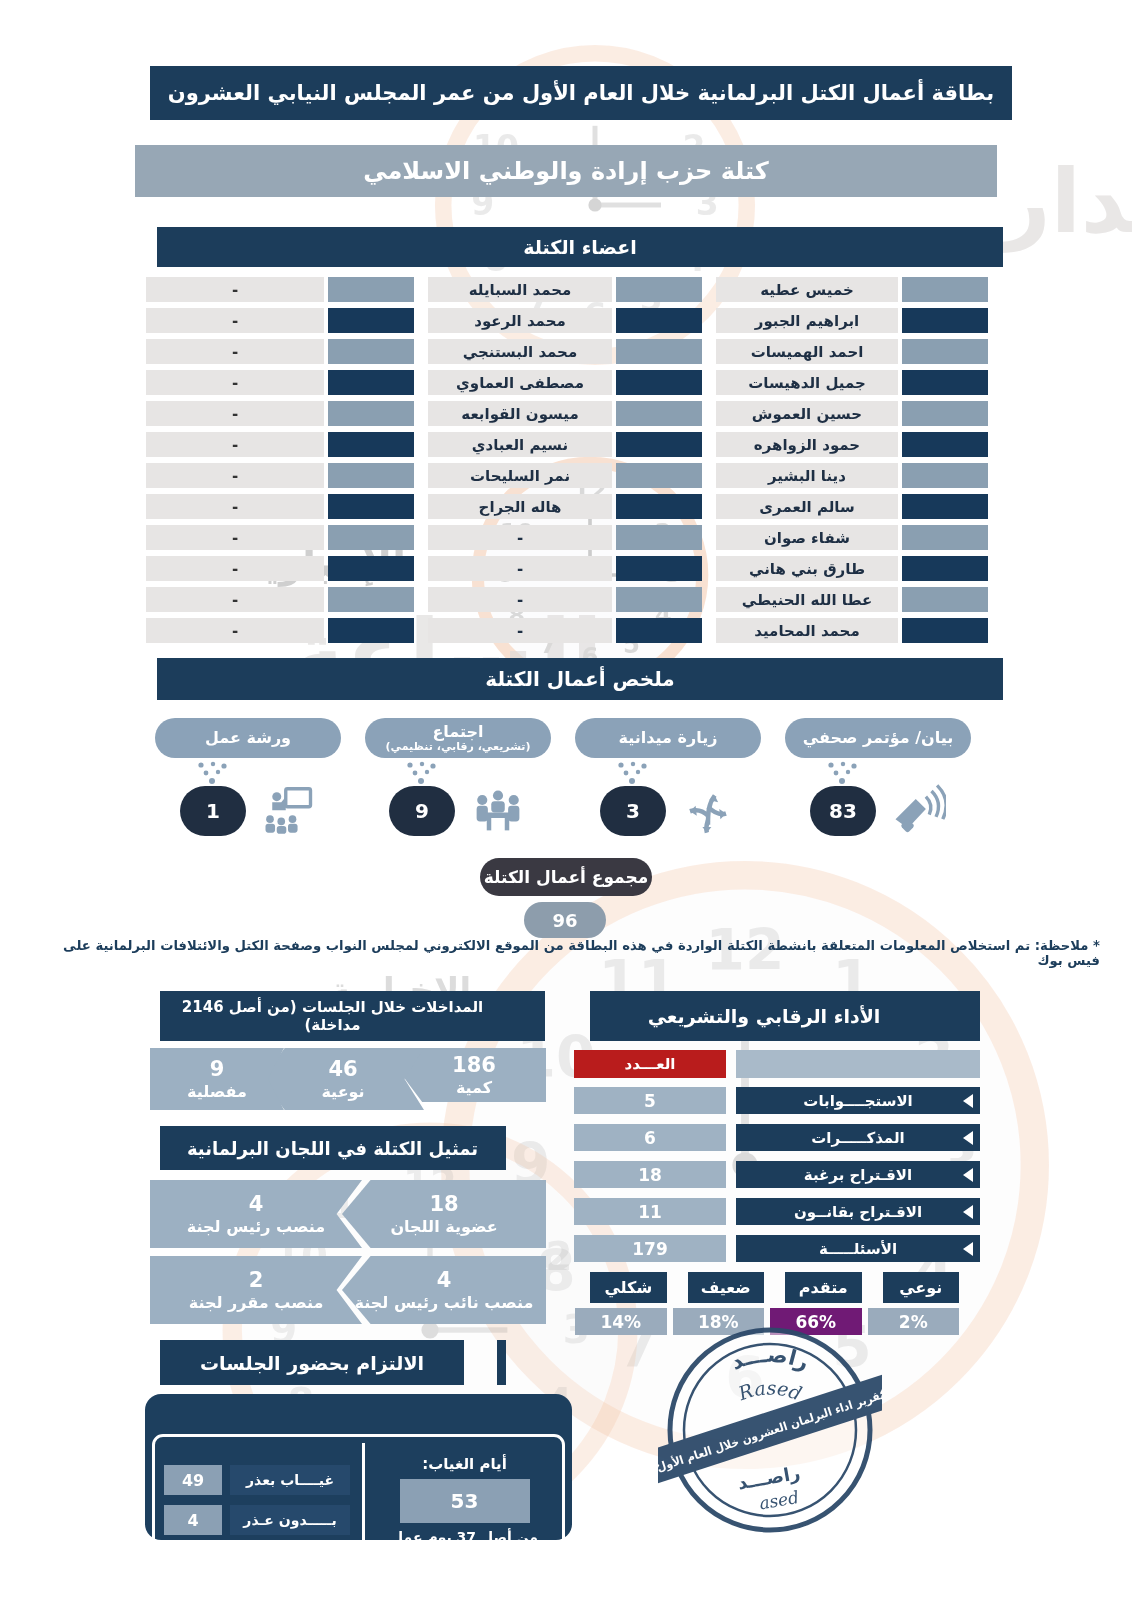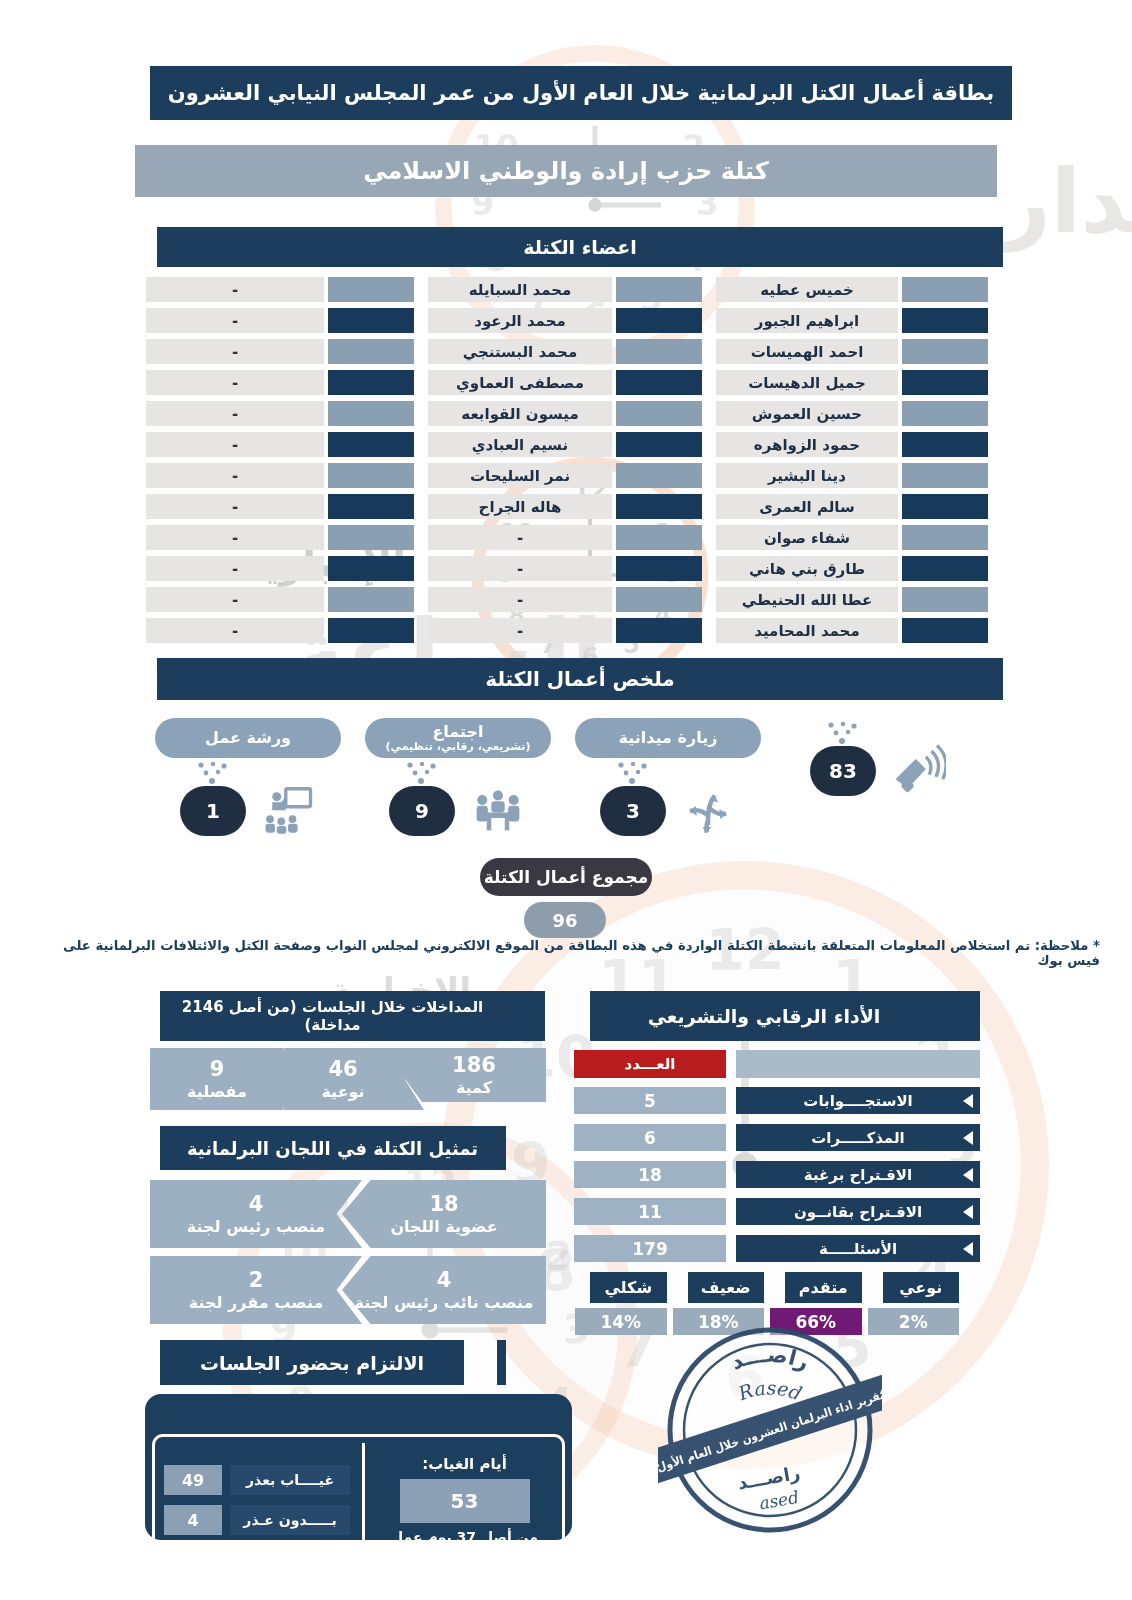--- a/index.html
+++ b/index.html
@@ -264,20 +264,23 @@
     </div>
   </div>
 
   <div class="abs bar navy z1" style="left:142px;top:658px;width:846px;height:42px;font-size:20px;">
     <span>ملخص أعمال الكتلة</span>
   </div>
 
   <div class="pillrow">
 
     <div class="pgroup">
+      <div class="pill">
+          <span>بيان/ مؤتمر صحفي</span>
+        </div>
       <div class="valrow">
         <svg width="56" height="54" viewBox="0 0 48 48">
           <path d="M4 33 L22 15 L31 24 L15 41 Z" fill="#8ba2b8"></path>
           <rect x="10" y="35" width="9" height="9" rx="2" fill="#8ba2b8" transform="rotate(-45 14 39)"></rect>
           <path d="M31 13 q7 7 3 16" stroke="#8ba2b8" stroke-width="3" fill="none"></path>
           <path d="M36 8 q10 10 4 23" stroke="#8ba2b8" stroke-width="3" fill="none"></path>
           <path d="M41 3 q13 13 5 30" stroke="#8ba2b8" stroke-width="3" fill="none"></path>
         </svg>
         <div class="cwrap">
           <svg class="dotsvg" width="44" height="26" viewBox="0 0 44 26">

